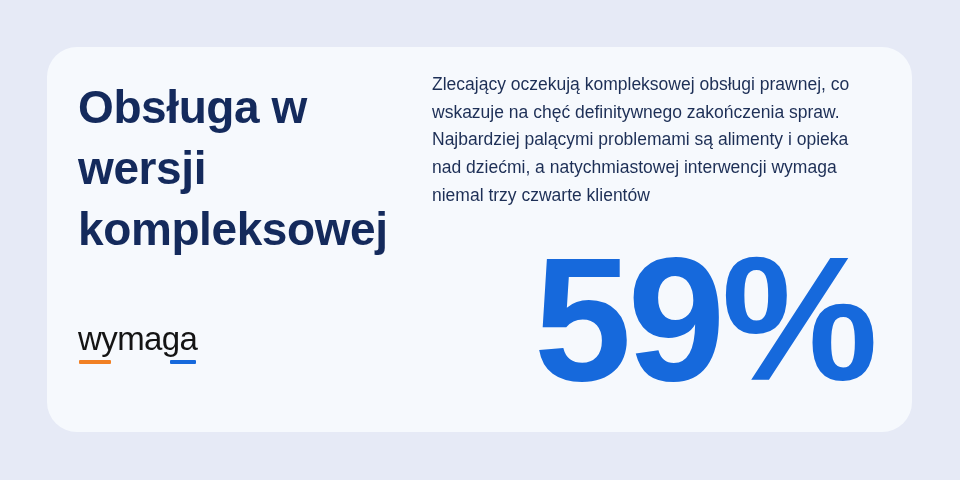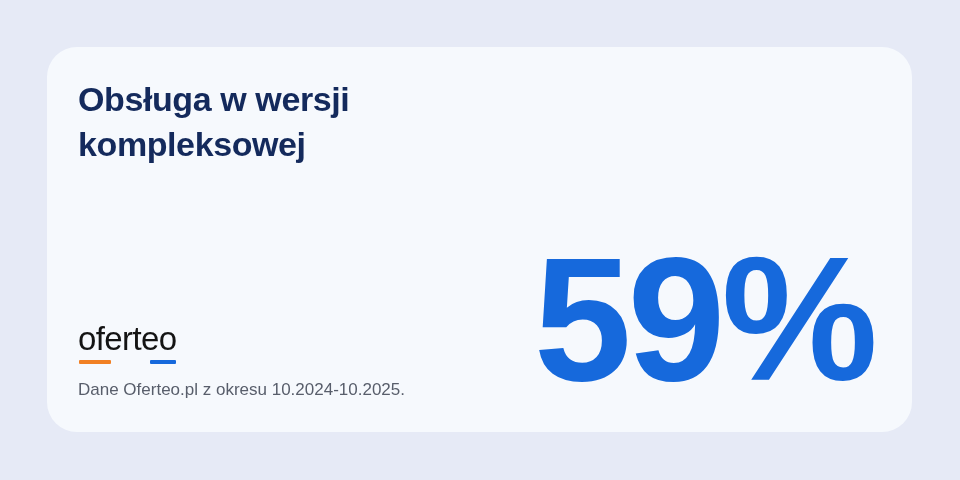--- a/index.html
+++ b/index.html
@@ -27,21 +27,21 @@
     background: #f6f9fd;
     border-radius: 30px;
   }
   
   .heading {
     position: absolute;
     left: 31px;
     top: 30px;
     width: 330px;
     color: #142a5c;
-    font-size: 34px;
+    font-size: 46px;
     line-height: 1.33;
     font-weight: bold;
     letter-spacing: -0.4px;
     margin: 0;
   }
   
   .lede {
     position: absolute;
     left: 385px;
     top: 24px;
@@ -111,27 +111,27 @@
   }
 </style>
 </head>
 <body>
 
 <div class="stage">
   <div class="card">
 
     <h1 class="heading">Obsługa w wersji kompleksowej</h1>
 
+    <p class="lede">Zlecający oczekują kompleksowej obsługi prawnej, co wskazuje na chęć definitywnego zakończenia spraw. Najbardziej palącymi problemami są alimenty i opieka nad dziećmi, a natychmiastowej interwencji wymaga niemal trzy czwarte klientów</p>
 
     <div class="stat">59%</div>
 
     <div class="logo">
       <span class="logo-wordmark">
-        <span>oferteo</span>
+        <span>wymaga</span>
         <span class="logo-rule orange"></span>
         <span class="logo-rule blue"></span>
       </span>
     </div>
 
-    <p class="caption">Dane Oferteo.pl z okresu 10.2024-10.2025.</p>
 
   </div>
 </div>
 
 </body></html>

